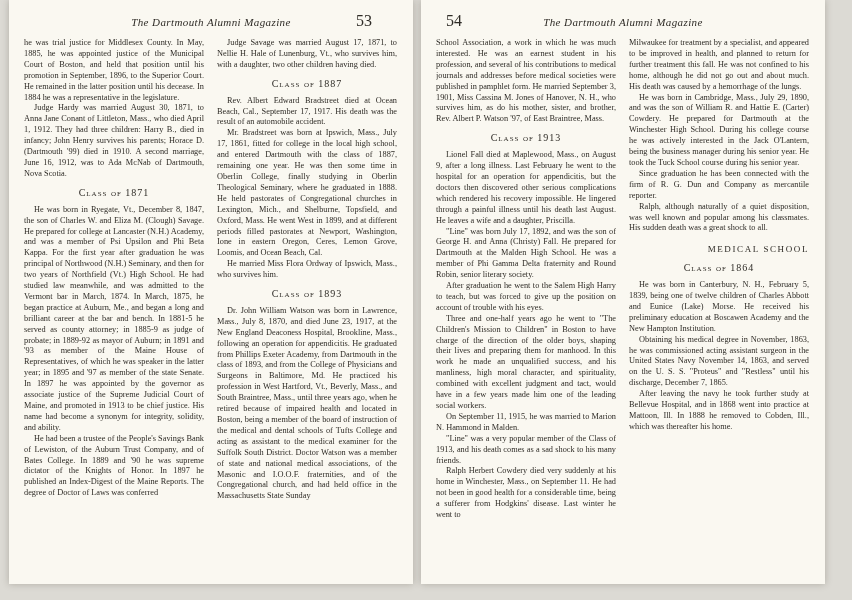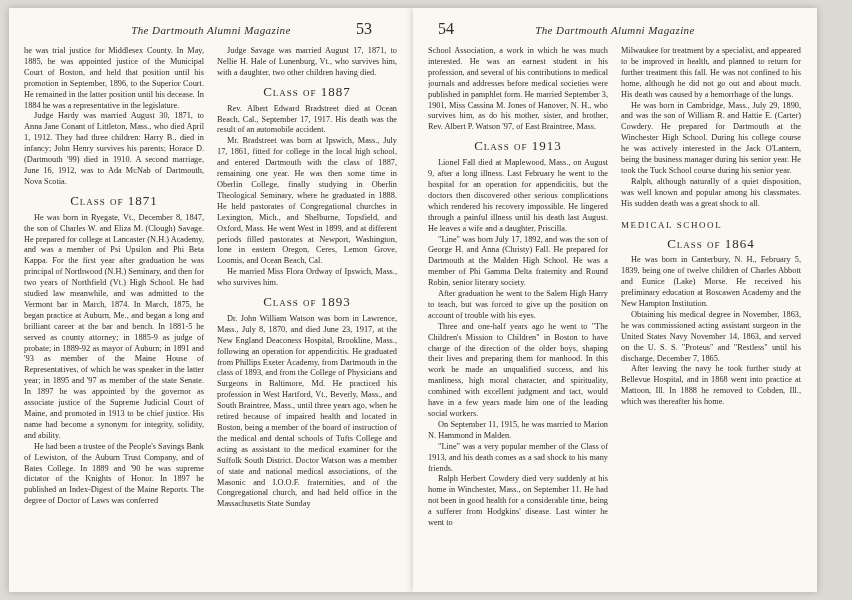--- a/index.html
+++ b/index.html
@@ -6,22 +6,22 @@
     margin: 0;
     padding: 0;
     width: 852px;
     height: 600px;
     overflow: hidden;
     background: #dcdad4;
     font-family: "Liberation Serif", "DejaVu Serif", serif;
   }
   .spread {
     display: flex;
-    gap: 0;
-    padding: 8px 9px;
+    gap: 8px;
+    padding: 0 9px;
     height: 584px;
     border-radius: 14px;
   }
   .page {
     width: 404px;
     height: 584px;
     background: #faf8f1;
     box-shadow: 0 0 7px rgba(60,55,40,0.28);
     box-sizing: border-box;
     padding: 12px 15px 10px 15px;
@@ -59,32 +59,32 @@
     font-size: 8.3px;
     line-height: 10.9px;
     text-align: justify;
   }
   .para {
     margin: 0;
     text-indent: 10px;
   }
   .para.noindent { text-indent: 0; }
   .class-heading {
-    font-size: 13px;
+    font-size: 10px;
     font-weight: normal;
     font-variant: small-caps;
     letter-spacing: 1px;
     text-align: center;
     margin: 8px 0 6px 0;
   }
   .dept-heading {
     font-size: 9px;
     font-weight: normal;
     letter-spacing: 1.6px;
-    text-align: left;
+    text-align: right;
     margin: 10px 0 2px 0;
   }
 </style>
 </head>
 <body>
 
 <div class="spread">
 
   <div class="page">
     <div class="page-header">
@@ -124,20 +124,21 @@
           <p class="para">"Line" was born July 17, 1892, and was the son of George H. and Anna (Christy) Fall. He prepared for Dartmouth at the Malden High School. He was a member of Phi Gamma Delta fraternity and Round Robin, senior literary society.</p>
           <p class="para">After graduation he went to the Salem High Harry to teach, but was forced to give up the position on account of trouble with his eyes.</p>
           <p class="para">Three and one-half years ago he went to "The Children's Mission to Children" in Boston to have charge of the direction of the older boys, shaping their lives and preparing them for manhood. In this work he made an unqualified success, and his manliness, high moral character, and spirituality, combined with excellent judgment and tact, would have in a few years made him one of the leading social workers.</p>
           <p class="para">On September 11, 1915, he was married to Marion N. Hammond in Malden.</p>
           <p class="para">"Line" was a very popular member of the Class of 1913, and his death comes as a sad shock to his many friends.</p>
           <p class="para">Ralph Herbert Cowdery died very suddenly at his home in Winchester, Mass., on September 11. He had not been in good health for a considerable time, being a sufferer from Hodgkins' disease. Last winter he went to</p>
         </div>
       <div class="col">
           <p class="para noindent">Milwaukee for treatment by a specialist, and appeared to be improved in health, and planned to return for further treatment this fall. He was not confined to his home, although he did not go out and about much. His death was caused by a hemorrhage of the lungs.</p>
           <p class="para">He was born in Cambridge, Mass., July 29, 1890, and was the son of William R. and Hattie E. (Carter) Cowdery. He prepared for Dartmouth at the Winchester High School. During his college course he was actively interested in the Jack O'Lantern, being the business manager during his senior year. He took the Tuck School course during his senior year.</p>
+          <p class="para">Since graduation he has been connected with the firm of R. G. Dun and Company as mercantile reporter.</p>
           <p class="para">Ralph, although naturally of a quiet disposition, was well known and popular among his classmates. His sudden death was a great shock to all.</p>
           <h2 class="dept-heading">MEDICAL SCHOOL</h2>
           <h3 class="class-heading">Class of 1864</h3>
           <p class="para">He was born in Canterbury, N. H., February 5, 1839, being one of twelve children of Charles Abbott and Eunice (Lake) Morse. He received his preliminary education at Boscawen Academy and the New Hampton Institution.</p>
           <p class="para">Obtaining his medical degree in November, 1863, he was commissioned acting assistant surgeon in the United States Navy November 14, 1863, and served on the U. S. S. "Proteus" and "Restless" until his discharge, December 7, 1865.</p>
           <p class="para">After leaving the navy he took further study at Bellevue Hospital, and in 1868 went into practice at Mattoon, Ill. In 1888 he removed to Cobden, Ill., which was thereafter his home.</p>
         </div>
     </div>
   </div>
 

